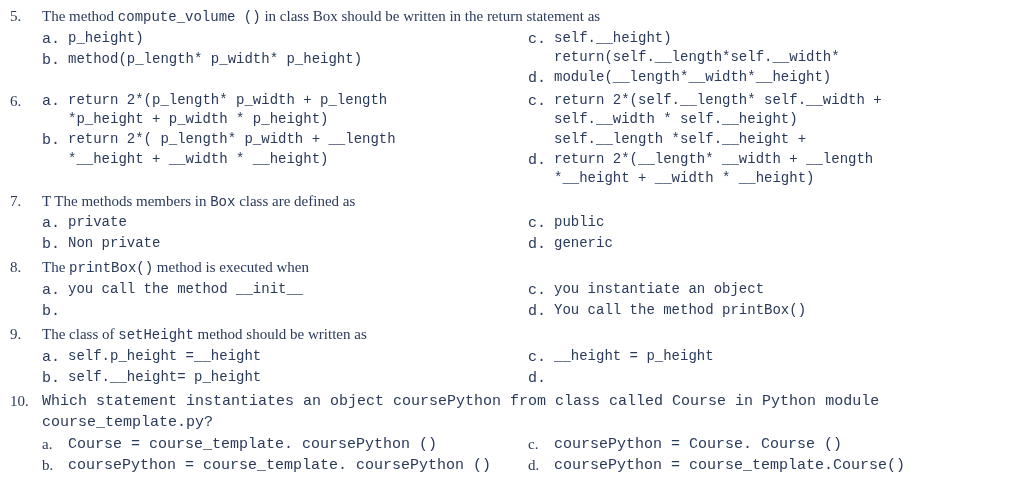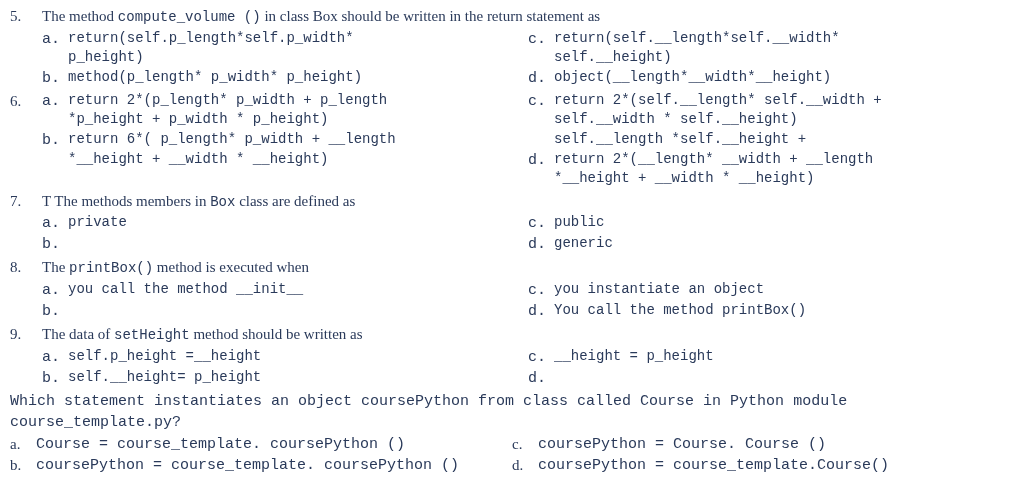--- a/index.html
+++ b/index.html
@@ -73,40 +73,39 @@
     <div class="qnum">5.</div>
     <div class="qbody">
       <div class="stem">
         <span>The method </span><span class="mono">compute_volume ()</span><span>  in class Box should be written in the return statement as</span>
       </div>
       <div class="opts">
         <div class="col">
           <div class="opt">
             <div class="olet">a.</div>
             <div class="otxt mono">
-              <div>return(self.p_length*self.p_width*</div>
               <div>p_height)</div>
             </div>
           </div>
           <div class="opt">
             <div class="olet">b.</div>
             <div class="otxt mono">method(p_length* p_width* p_height)</div>
           </div>
         </div>
         <div class="col">
           <div class="opt">
             <div class="olet">c.</div>
             <div class="otxt mono">
+              <div>self.__height)</div>
               <div>return(self.__length*self.__width*</div>
-              <div>self.__height)</div>
-            </div>
-          </div>
-          <div class="opt">
-            <div class="olet">d.</div>
-            <div class="otxt mono">object(__length*__width*__height)</div>
+            </div>
+          </div>
+          <div class="opt">
+            <div class="olet">d.</div>
+            <div class="otxt mono">module(__length*__width*__height)</div>
           </div>
         </div>
       </div>
     </div>
   </div>
 
   <div class="q">
     <div class="qnum">6.</div>
     <div class="qbody">
       <div class="opts">
@@ -114,21 +113,21 @@
           <div class="opt">
             <div class="olet">a.</div>
             <div class="otxt mono">
               <div>return 2*(p_length* p_width + p_length</div>
               <div>*p_height + p_width * p_height)</div>
             </div>
           </div>
           <div class="opt">
             <div class="olet">b.</div>
             <div class="otxt mono">
-              <div>return 6*( p_length* p_width + __length</div>
+              <div>return 2*( p_length* p_width + __length</div>
               <div>*__height + __width * __height)</div>
             </div>
           </div>
         </div>
         <div class="col">
           <div class="opt">
             <div class="olet">c.</div>
             <div class="otxt mono">
               <div>return 2*(self.__length* self.__width +</div>
               <div>self.__width * self.__height)</div>
@@ -154,20 +153,21 @@
         <span>T   The methods members in </span><span class="mono">Box</span><span> class  are defined as</span>
       </div>
       <div class="opts">
         <div class="col">
           <div class="opt">
             <div class="olet">a.</div>
             <div class="otxt mono">private</div>
           </div>
           <div class="opt">
             <div class="olet">b.</div>
+            <div class="otxt mono">Non private</div>
           </div>
         </div>
         <div class="col">
           <div class="opt">
             <div class="olet">c.</div>
             <div class="otxt mono">public</div>
           </div>
           <div class="opt">
             <div class="olet">d.</div>
             <div class="otxt mono">generic</div>
@@ -204,21 +204,21 @@
           </div>
         </div>
       </div>
     </div>
   </div>
 
   <div class="q">
     <div class="qnum">9.</div>
     <div class="qbody">
       <div class="stem">
-        <span>The data of </span><span class="mono">setHeight</span><span>  method should be written as</span>
+        <span>The class of </span><span class="mono">setHeight</span><span>  method should be written as</span>
       </div>
       <div class="opts">
         <div class="col">
           <div class="opt">
             <div class="olet">a.</div>
             <div class="otxt mono">self.p_height =__height</div>
           </div>
           <div class="opt">
             <div class="olet">b.</div>
             <div class="otxt mono">self.__height= p_height</div>
@@ -231,20 +231,21 @@
           </div>
           <div class="opt">
             <div class="olet">d.</div>
           </div>
         </div>
       </div>
     </div>
   </div>
 
   <div class="q">
+    <div class="qnum">10.</div>
     <div class="qbody">
       <div class="stem serif">Which statement instantiates an object coursePython from class called Course in Python module course_template.py?</div>
       <div class="opts">
         <div class="col">
           <div class="opt">
             <div class="olet serif">a.</div>
             <div class="otxt serif">Course = course_template. coursePython ()</div>
           </div>
           <div class="opt">
             <div class="olet serif">b.</div>

